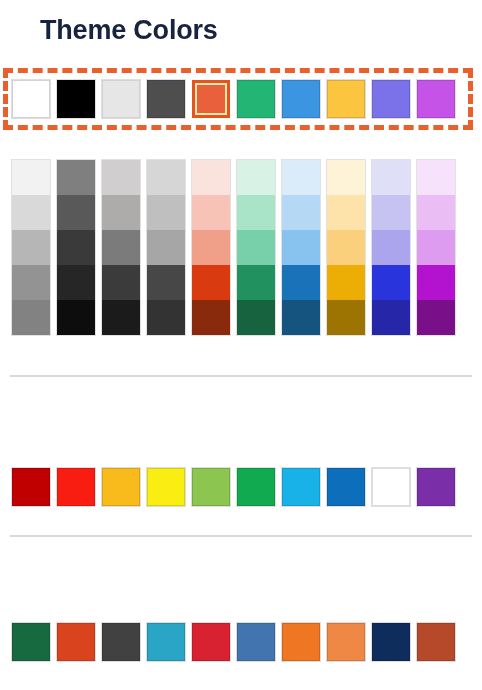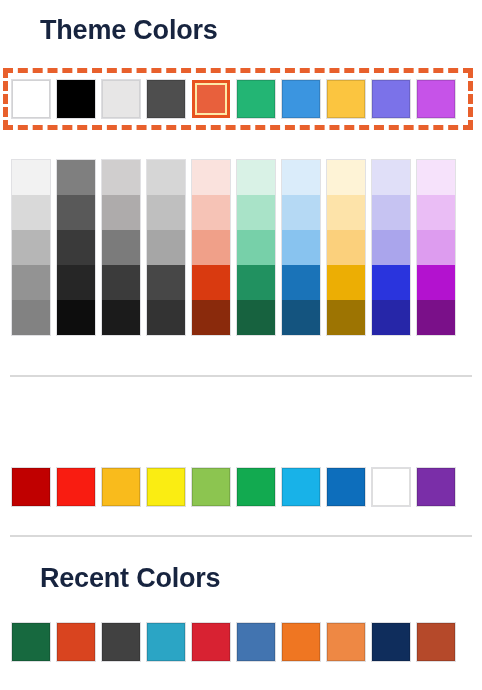--- a/index.html
+++ b/index.html
@@ -211,21 +211,20 @@
       <div class="swatch" style="background: rgb(140, 197, 80);"></div>
       <div class="swatch" style="background: rgb(18, 170, 80);"></div>
       <div class="swatch" style="background: rgb(24, 178, 232);"></div>
       <div class="swatch" style="background: rgb(13, 110, 188);"></div>
       <div class="swatch"></div>
       <div class="swatch" style="background: rgb(122, 46, 168);"></div>
     </div>
 
   <div class="divider" id="divider-2"></div>
 
-  <div class="section-title" id="recent-title">Recent Colors</div>
 
   <div class="swatch-row" id="recent-row">
       <div class="swatch" style="background: rgb(23, 105, 63);"></div>
       <div class="swatch" style="background: rgb(217, 68, 31);"></div>
       <div class="swatch" style="background: rgb(65, 65, 65);"></div>
       <div class="swatch" style="background: rgb(43, 165, 197);"></div>
       <div class="swatch" style="background: rgb(216, 34, 50);"></div>
       <div class="swatch" style="background: rgb(66, 116, 176);"></div>
       <div class="swatch" style="background: rgb(239, 118, 34);"></div>
       <div class="swatch" style="background: rgb(238, 136, 68);"></div>

